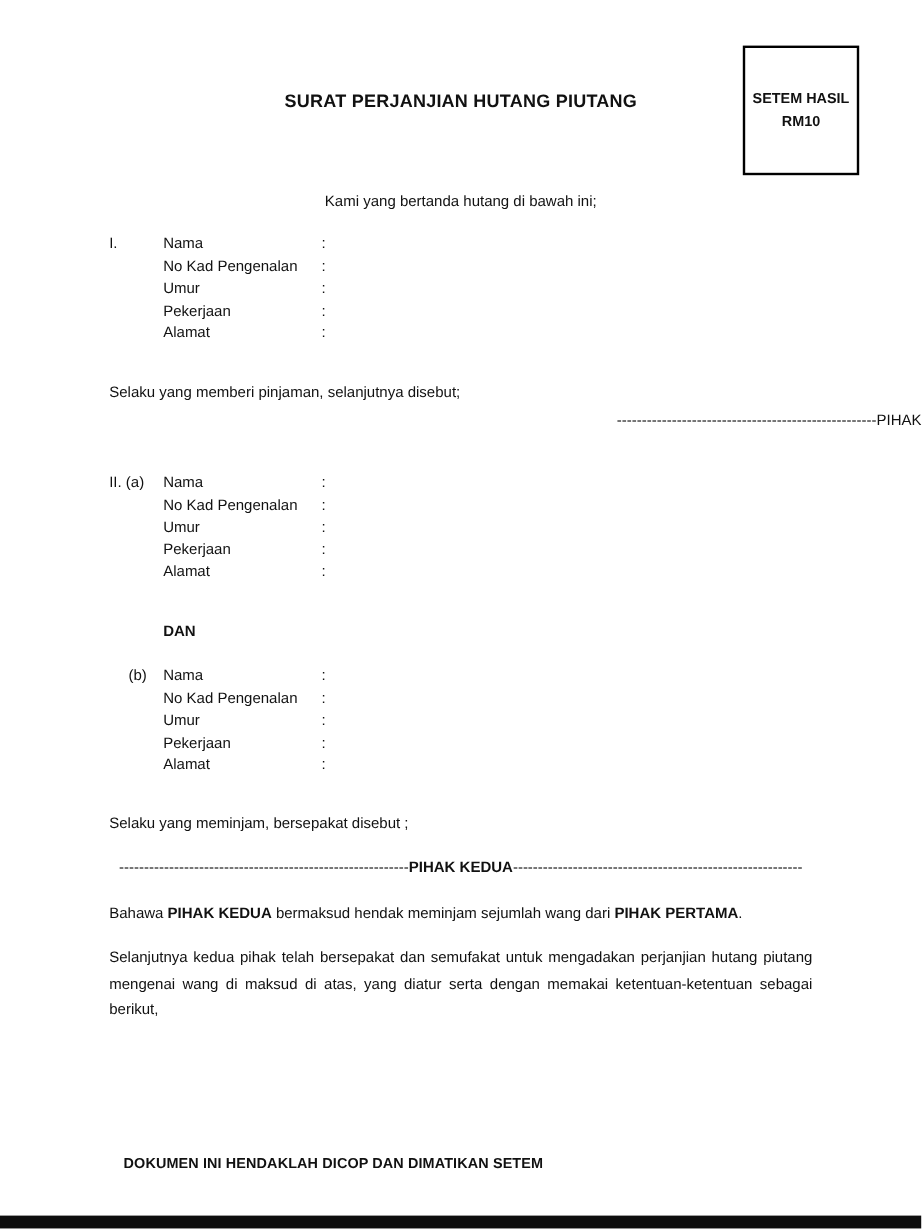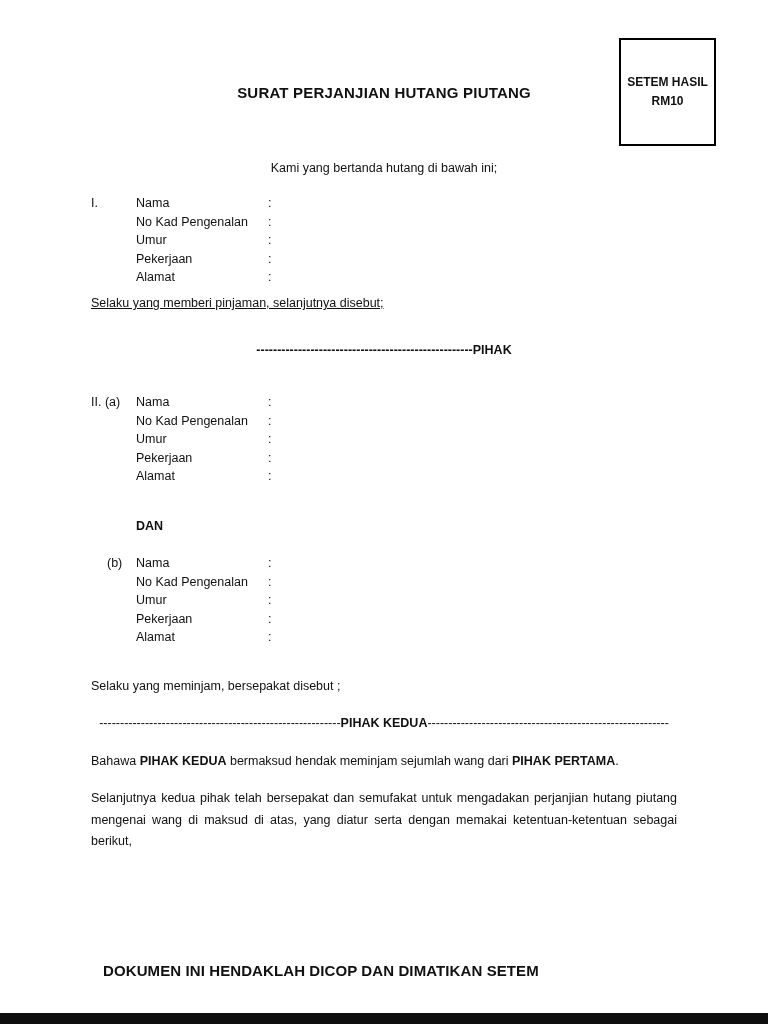--- a/index.html
+++ b/index.html
@@ -30,42 +30,42 @@
     text-align: center;
     font-weight: bold;
     font-size: 12px;
     line-height: 19px;
   }
   .person-block { left: 91px; }
   .frow { display: flex; height: 18.5px; align-items: baseline; }
   .numeral { width: 45px; flex: none; }
   .numeral.indent-b { padding-left: 16px; }
   .flabel { width: 132px; flex: none; }
-  .sep { font-weight: bold; line-height: 19px; }
+  .sep { font-weight: normal; line-height: 19px; text-align: right; }
   .bold { font-weight: bold; }
   .para {
     left: 91px;
     width: 586px;
     text-align: justify;
     line-height: 21.5px;
   }
-  .footer-note { font-weight: bold; font-size: 15px; letter-spacing: 0.1px; padding-left: 12px; }
+  .footer-note { font-weight: bold; font-size: 12px; letter-spacing: 0.1px; padding-left: 12px; }
   .bottom-bar { left: 0; right: 0; bottom: 0; height: 11px; background: #0e0e0e; }
 </style>
 </head>
 <body>
 
 <div class="page">
 
   <div class="abs stamp-box" style="top:38px; left:619px;">
     <div>SETEM HASIL</div>
     <div>RM10</div>
   </div>
 
-  <div class="abs centered title" style="top:84px;">SURAT PERJANJIAN HUTANG PIUTANG</div>
+  <div class="abs centered title" style="top:76px;">SURAT PERJANJIAN HUTANG PIUTANG</div>
 
   <div class="abs centered" style="top:161px;">Kami yang bertanda hutang di bawah ini;</div>
 
   <div class="abs person-block" style="top:196px;">
     <div class="frow">
       <span class="numeral">I.</span>
       <span class="flabel">Nama</span>
       <span class="colon">:</span>
     </div>
     <div class="frow">
@@ -83,21 +83,21 @@
       <span class="flabel">Pekerjaan</span>
       <span class="colon">:</span>
     </div>
     <div class="frow">
       <span class="numeral"></span>
       <span class="flabel">Alamat</span>
       <span class="colon">:</span>
     </div>
   </div>
 
-  <div class="abs left-text" style="top:296px;text-decoration:underline;">Selaku yang memberi pinjaman, selanjutnya disebut;</div>
+  <div class="abs left-text" style="top:320px;">Selaku yang memberi pinjaman, selanjutnya disebut;</div>
 
   <div class="abs centered sep" style="top:341px;">
     <div><span>----------------------------------------------------</span><span>PIHAK</span></div>
   </div>
 
   <div class="abs person-block" style="top:395px;">
     <div class="frow">
       <span class="numeral">II. (a)</span>
       <span class="flabel">Nama</span>
       <span class="colon">:</span>

